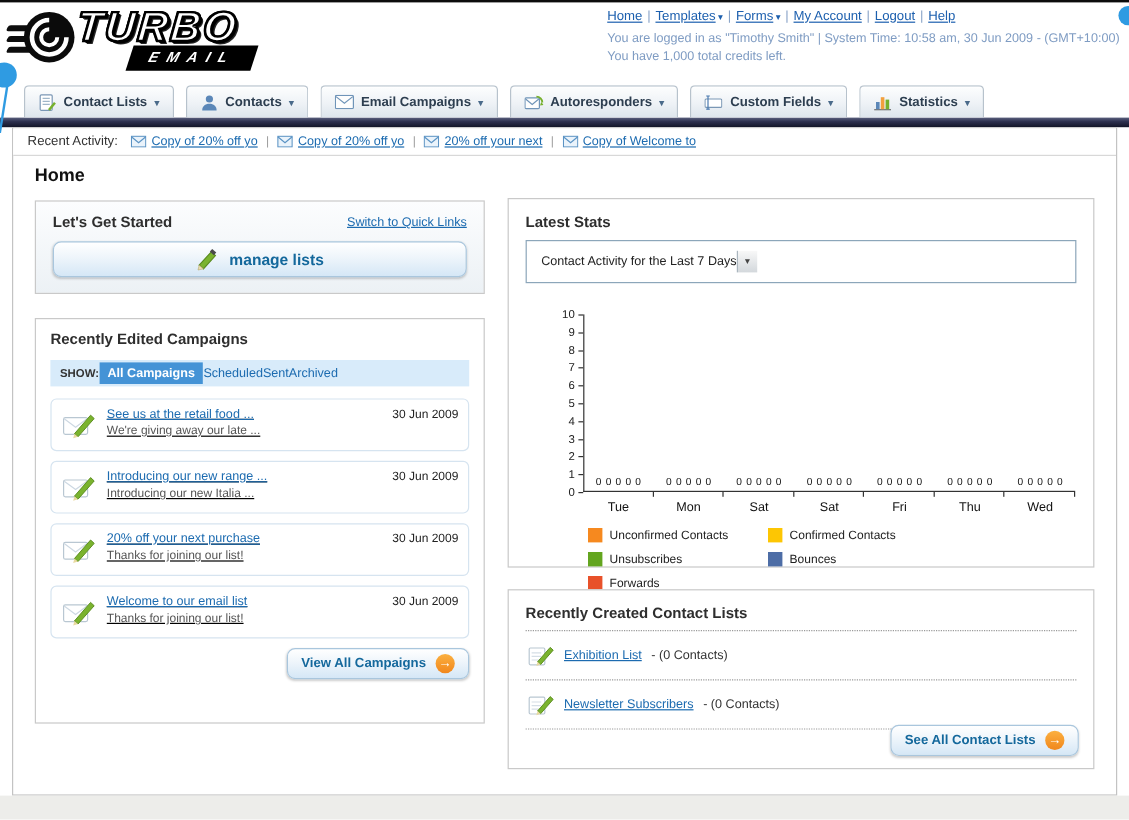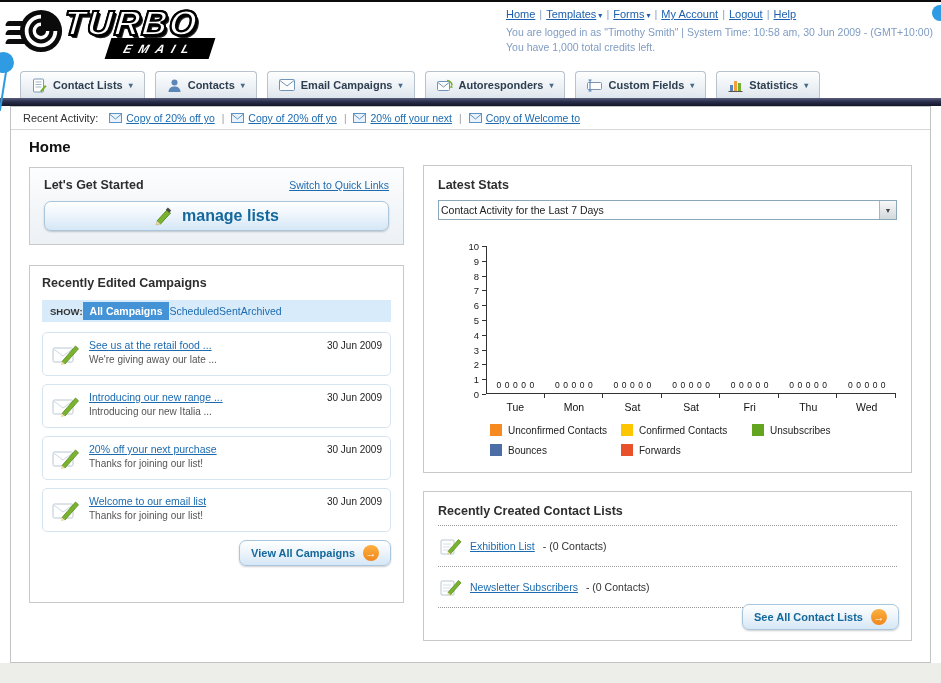--- a/index.html
+++ b/index.html
@@ -59,57 +59,57 @@
   .panel { position:absolute; background:#fff; border:1px solid #c9c9c9; }
   .panel-title { font-size:12.5px; font-weight:bold; color:#2e2e2e; }
 
   
   .get-started { left:18px; top:60px; width:375px; height:78px; background:linear-gradient(180deg,#fcfdfe,#ecf1f5); padding:10px 14px; }
   .gs-head { display:flex; justify-content:space-between; align-items:center; }
   .link { color:#1c6bb0; font-size:10.5px; text-decoration:underline; cursor:pointer; }
   .gs-buttons { display:flex; gap:12px; margin-top:9px; }
   .btn { display:inline-flex; align-items:center; justify-content:center; gap:8px; border:1px solid #a9c6dd; border-radius:7px;
     background:linear-gradient(180deg,#ffffff 0%,#eef5fb 45%,#d5e7f6 100%); box-shadow:0 1px 2px rgba(0,0,0,.2);
-    color:#14689c; font-weight:bold; font-size:16px; font-family:inherit; cursor:pointer; height:30px; flex:1; }
+    color:#14689c; font-weight:bold; font-size:13px; font-family:inherit; cursor:pointer; height:30px; flex:1; }
   .btn-go { flex:none; height:26px; font-size:11px; padding:0 11px; }
   .go-icon { width:16px; height:16px; border-radius:50%; background:linear-gradient(#fbb040,#f1871c); color:#fff; font-weight:bold;
     font-size:11px; line-height:1; display:inline-flex; align-items:center; justify-content:center; }
 
   
   .campaigns { left:18px; top:158px; width:375px; height:338px; padding:10px 12px; }
   .filter-bar { background:#d8ebfa; height:22px; display:flex; align-items:center; gap:0; padding:0 8px; font-size:10.5px; margin-top:10px; }
   .show-label { color:#333; font-weight:bold; font-size:9.5px; }
   .filter { color:#1c6bb0; cursor:pointer; }
   .filter.active { background:#4493d6; color:#fff; padding:3px 7px; font-weight:bold; }
-  .campaign-list { margin-top:10px; }
+  .campaign-list { margin-top:10px;text-decoration:underline; }
   .campaign-row { position:relative; border:1px solid #d6e4f0; border-radius:5px; background:#fff; height:44px; padding:6px 86px 6px 46px; margin-bottom:8px; }
   .row-icon { position:absolute; left:9px; top:9px; }
   .c-title { display:block; color:#1c6bb0; font-size:10.5px; text-decoration:underline; cursor:pointer; white-space:nowrap; }
   .c-sub { color:#555; font-size:10px; margin-top:3px; white-space:nowrap; }
   .c-date { position:absolute; right:8px; top:7px; font-size:10px; color:#222; }
   .campaigns-footer { display:flex; justify-content:flex-end; margin-top:4px; }
 
   
   .stats { left:412px; top:58px; width:489px; height:308px; padding:12px 14px; }
-  .select { margin-top:8px; height:20px; border:1px solid #8ca6ba; background:#fff; display:flex; align-items:center;
-    justify-content:space-between; font-size:10.5px; color:#222; padding-left:2px; cursor:pointer; }
+  .select { margin-top:8px; height:36px; border:1px solid #8ca6ba; background:#fff; display:flex; align-items:center;
+    font-size:10.5px; color:#222; padding-left:12px; cursor:pointer; }
   .select-arrow { width:17px; height:18px; background:linear-gradient(#f8f8f8,#d3d8dc); border-left:1px solid #aab6bf;
     display:flex; align-items:center; justify-content:center; font-size:7px; color:#444; }
   .chart { position:relative; margin-top:4px; height:240px; }
   .y-axis { position:absolute; left:0; top:0; width:48px; height:185px; }
   .ytick { position:absolute; right:0; display:flex; align-items:center; gap:3px; font-size:9.5px; color:#222; }
   .ym { width:4px; height:1px; background:#333; }
   .plot { position:absolute; left:48px; top:22px; width:410px; height:148px; border-left:1px solid #333; border-bottom:1px solid #333; }
   .x-groups { position:absolute; left:48px; top:156px; width:410px; display:flex; }
   .xgroup { flex:1; position:relative; text-align:center; }
   .xgroup::after { content:''; position:absolute; right:0; top:14px; width:1px; height:4px; background:#333; }
   .xvals { display:flex; justify-content:center; gap:3.5px; font-size:8.5px; color:#111; height:12px; }
   .xlabel { margin-top:9px; font-size:10.5px; color:#111; }
   .legend { position:absolute; left:52px; top:200px; width:420px; display:flex; flex-wrap:wrap; }
-  .legend-item { width:131px; display:flex; align-items:center; gap:6px; font-size:10px; color:#222; margin-bottom:8px; }
+  .legend-item { width:150px; display:flex; align-items:center; gap:6px; font-size:10px; color:#222; margin-bottom:8px; }
   .legend-swatch { width:12px; height:12px; display:inline-block; }
 
   
   .lists { left:412px; top:384px; width:489px; height:150px; padding:12px 14px; }
   .dotted { border-top:1px dotted #9a9a9a; margin:7px 0; }
   .list-item { display:flex; align-items:center; gap:8px; padding:3px 2px; font-size:10.5px;text-align:right; }
   .list-item a { color:#1c6bb0; text-decoration:underline; cursor:pointer; }
   .count { color:#333; }
   .lists-footer { position:absolute; right:12px; bottom:10px; }
 </style>

